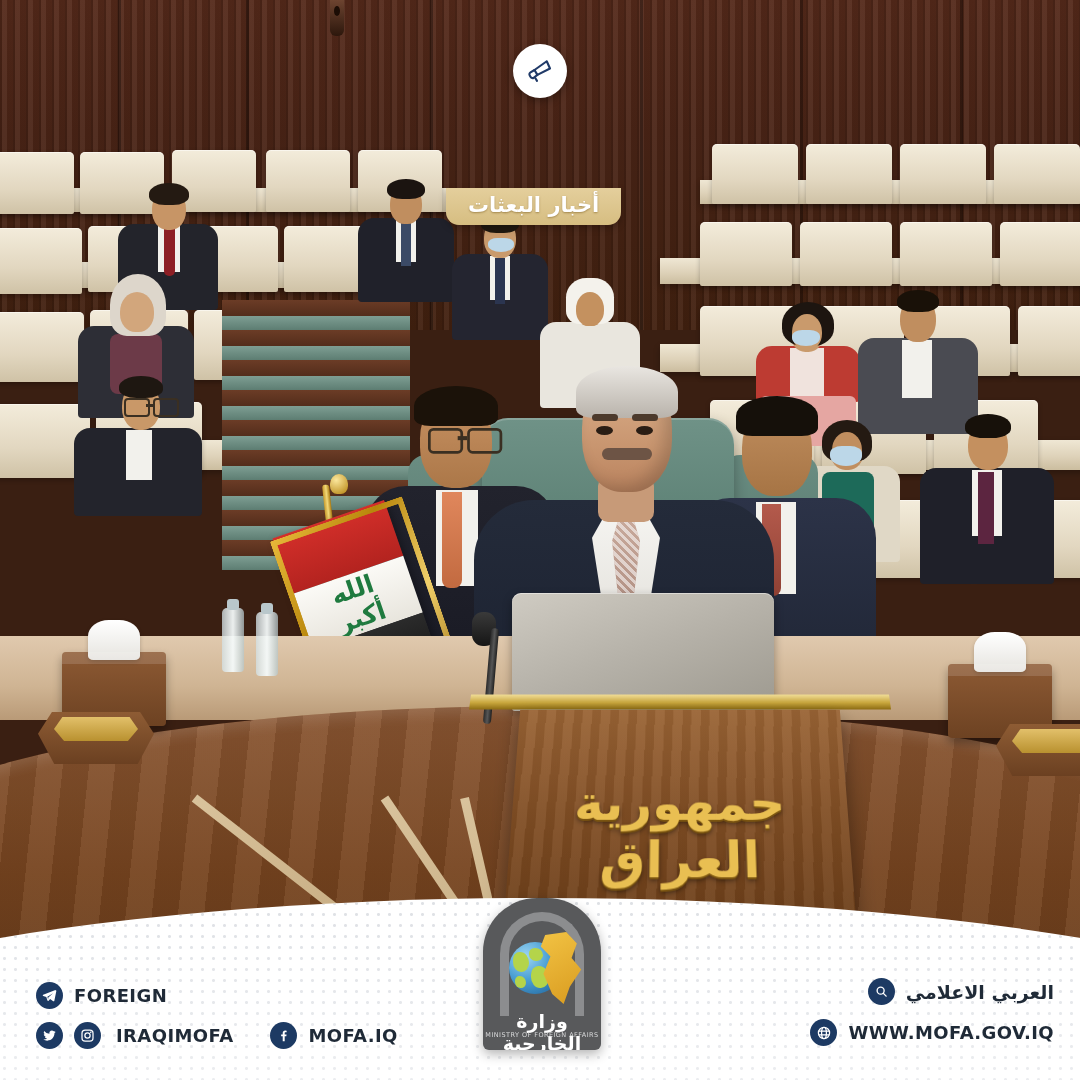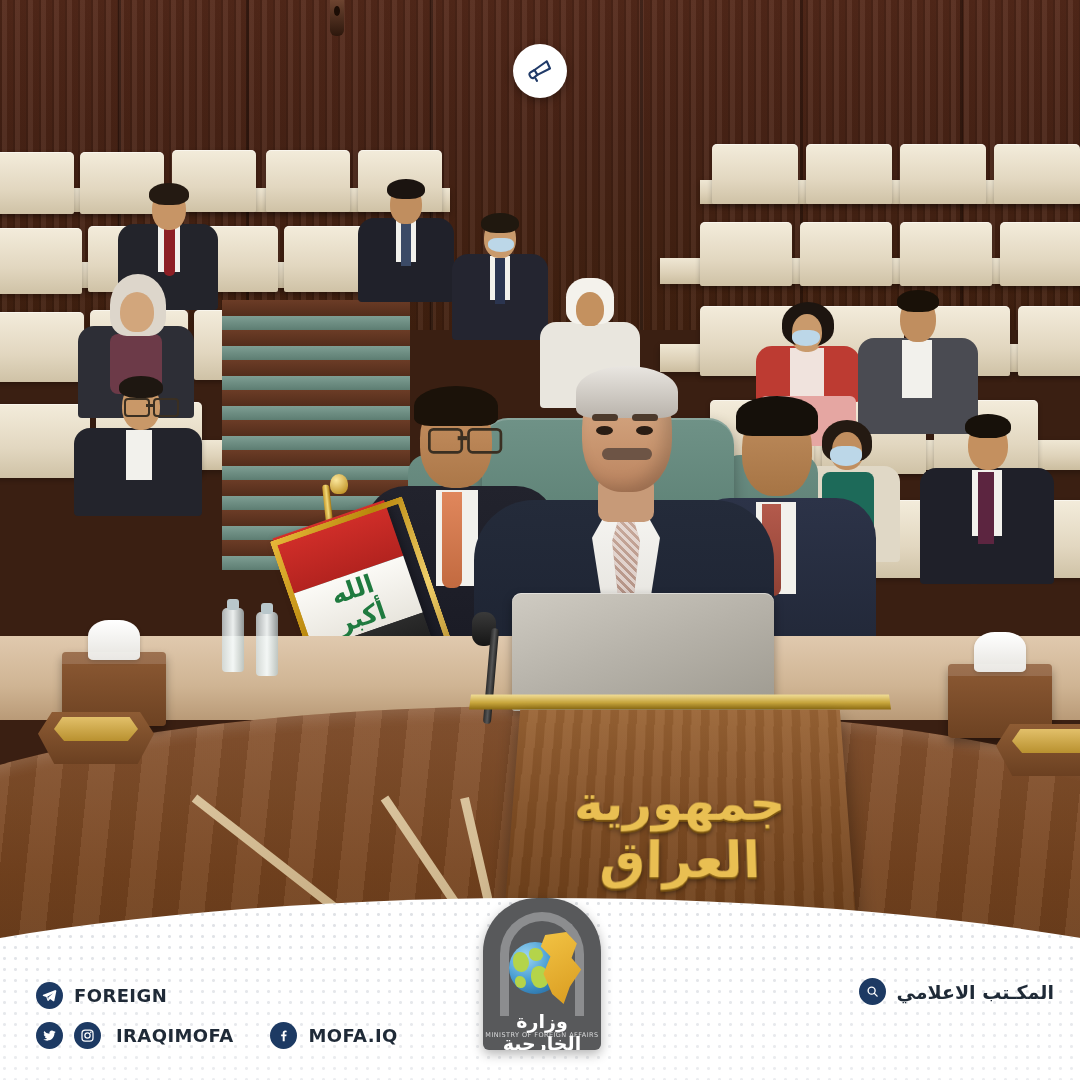--- a/index.html
+++ b/index.html
@@ -639,20 +639,21 @@
   <div id="megaphone-badge">
     <svg width="30" height="30" viewBox="0 0 24 24" aria-hidden="true">
       <g fill="none" stroke="#203a68" stroke-width="1.7" stroke-linejoin="round" stroke-linecap="round">
         <path d="M17.4 4.2 L7.6 11.2 L9.9 15.1 L20 10.0 Z"></path>
         <path d="M7.6 11.2 L4.4 13.1 a1.8 1.8 0 0 0 -0.6 2.5 l0.7 1.2 a1.8 1.8 0 0 0 2.5 0.6 L9.9 15.1"></path>
         <path d="M8.2 17.6 L9.6 19.9"></path>
       </g>
     </svg>
   </div>
 
+  <div id="tagchip">أخبار البعثات</div>
 
   <div id="footer-shape"></div>
   <div id="footer-dots"></div>
 
   <div class="sociline" style="left:36px;top:982px;">
     <span class="socicon">
       <svg width="15" height="15" viewBox="0 0 24 24" aria-hidden="true">
         <path fill="#ffffff" d="M21.5 3.3 1.9 10.9c-.9.35-.85 1.65.06 1.93l4.9 1.5 1.85 5.7c.25.78 1.25.98 1.78.35l2.5-2.95 4.9 3.6c.7.52 1.7.13 1.87-.73l3.2-15.4c.18-.86-.68-1.58-1.46-1.2zM8.6 14.1l9.1-5.6-7.6 6.8-.3 3.2-1.2-4.4z"></path>
       </svg>
     </span>
@@ -687,21 +688,33 @@
   <div id="right-block">
     <div class="rightline">
       <span class="socicon">
         <svg width="15" height="15" viewBox="0 0 24 24" aria-hidden="true">
           <g fill="none" stroke="#ffffff" stroke-width="2.2" stroke-linecap="round">
             <circle cx="10.6" cy="10.6" r="5.6"></circle>
             <path d="M15 15 L19.4 19.4"></path>
           </g>
         </svg>
       </span>
-      <span class="soclabel-ar">المكـتب الاعلامي</span>
+      <span class="soclabel-ar">العربي الاعلامي</span>
+    </div>
+    <div class="rightline">
+      <span class="socicon">
+        <svg width="16" height="16" viewBox="0 0 24 24" aria-hidden="true">
+          <g fill="none" stroke="#ffffff" stroke-width="1.9">
+            <circle cx="12" cy="12" r="8.4"></circle>
+            <ellipse cx="12" cy="12" rx="3.6" ry="8.4"></ellipse>
+            <path d="M3.9 9.2h16.2M3.9 14.8h16.2"></path>
+          </g>
+        </svg>
+      </span>
+      <span class="soclabel">WWW.MOFA.GOV.IQ</span>
     </div>
   </div>
 
   <div id="logo">
     <div id="logo-arch"></div>
     <div id="logo-globe">
       <span class="continent" style="left:4px;top:10px;width:16px;height:20px;"></span>
       <span class="continent" style="left:20px;top:6px;width:14px;height:13px;"></span>
       <span class="continent" style="left:22px;top:24px;width:18px;height:22px;"></span>
       <span class="continent" style="left:6px;top:34px;width:11px;height:12px;"></span>

